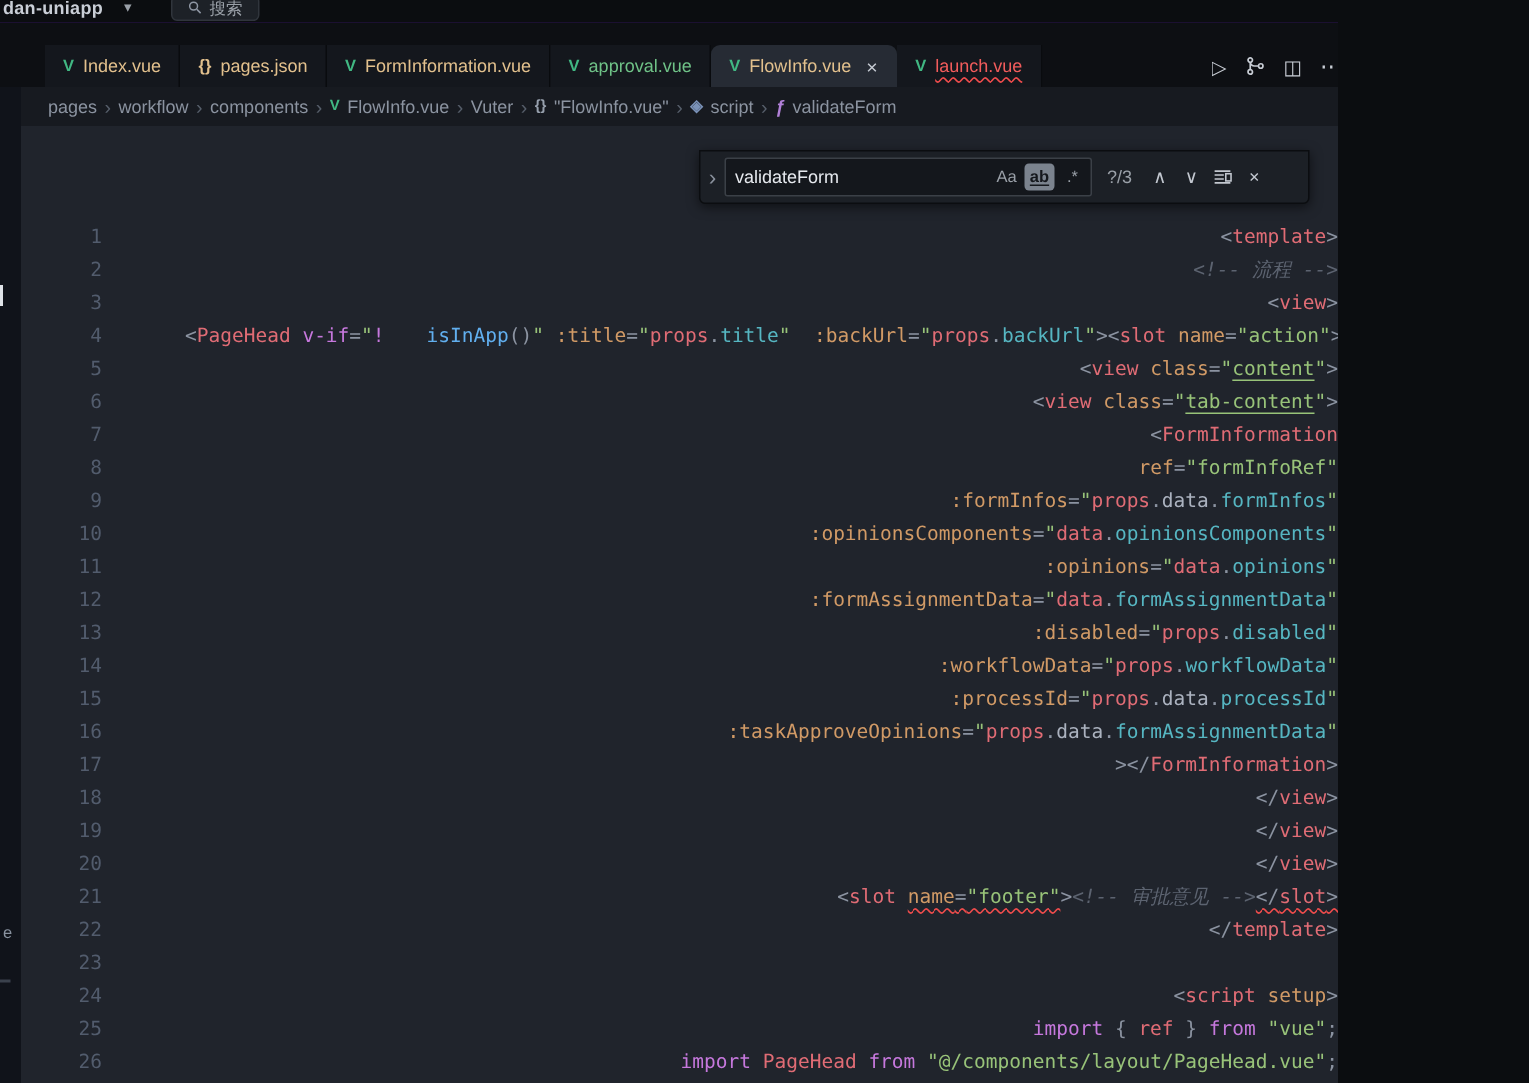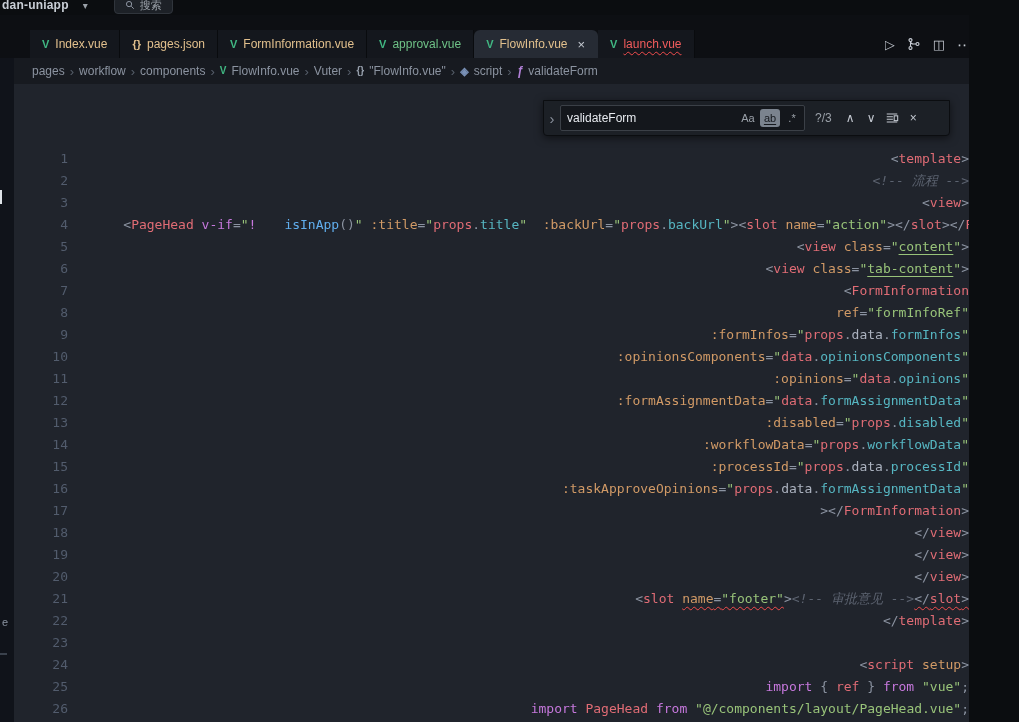--- a/index.html
+++ b/index.html
@@ -1,16 +1,16 @@
 <!DOCTYPE html>
 <html><head>
 <meta charset="utf-8">
 <style>
   html,body{margin:0;padding:0;background:#0b0d10;}
-  .app{position:relative;width:969px;height:722px;overflow:hidden;background:#4c1d95;
+  .app{position:relative;width:892px;height:722px;overflow:hidden;background:#4c1d95;
        font-family:"Liberation Sans",sans-serif;-webkit-font-smoothing:antialiased;}
 
   
   .topbar{position:absolute;top:0;left:0;right:0;height:15px;background:#0b0d10;overflow:hidden;z-index:20;}
   .tb-inner{display:flex;align-items:center;height:20px;margin-top:-5px;padding-left:2px;}
   .tb-title{color:#c9ced6;font-size:12px;font-weight:bold;letter-spacing:.2px;}
   .tb-caret{color:#9aa0a8;font-size:10px;margin-left:14px;}
   .tb-search{display:flex;align-items:center;gap:5px;margin-left:26px;background:#1d2127;
              border:1px solid #30353c;border-radius:4px;height:15px;padding:0 10px;color:#9aa0a8;font-size:11px;}
 
@@ -77,21 +77,21 @@
                border:1px solid #0b0d10;border-radius:0 0 4px 4px;box-shadow:0 2px 8px rgba(0,0,0,.55);
                display:flex;align-items:center;z-index:30;}
   .fw-collapse{width:16px;text-align:center;color:#8a919d;font-size:15px;}
   .fw-input{display:flex;align-items:center;width:235px;height:24px;background:#14171c;
             border:1px solid #3b4047;border-radius:2px;padding:0 2px 0 6px;gap:2px;}
   .fw-input input{flex:1;min-width:0;background:transparent;border:none;outline:none;color:#e6e9ee;
                   font-family:"Liberation Sans",sans-serif;font-size:12px;padding:0;}
   .fw-opt{width:20px;height:18px;line-height:18px;text-align:center;border-radius:3px;
           color:#9aa0a8;font-size:11px;}
   .fw-opt.ww{text-decoration:underline;text-underline-offset:2px;}
-  .fw-opt.active{background:#7b838e;color:#15181d;font-weight:normal;}
+  .fw-opt.active{background:#7b838e;color:#15181d;font-weight:bold;}
   .fw-count{color:#9aa0a8;font-size:12px;margin:0 8px 0 10px;white-space:nowrap;}
   .fw-btn{width:21px;text-align:center;color:#c3c8d0;font-size:12px;line-height:1;display:flex;
           align-items:center;justify-content:center;}
 </style>
 </head>
 <body>
 
 <div class="app">
 
   <div class="topbar">

